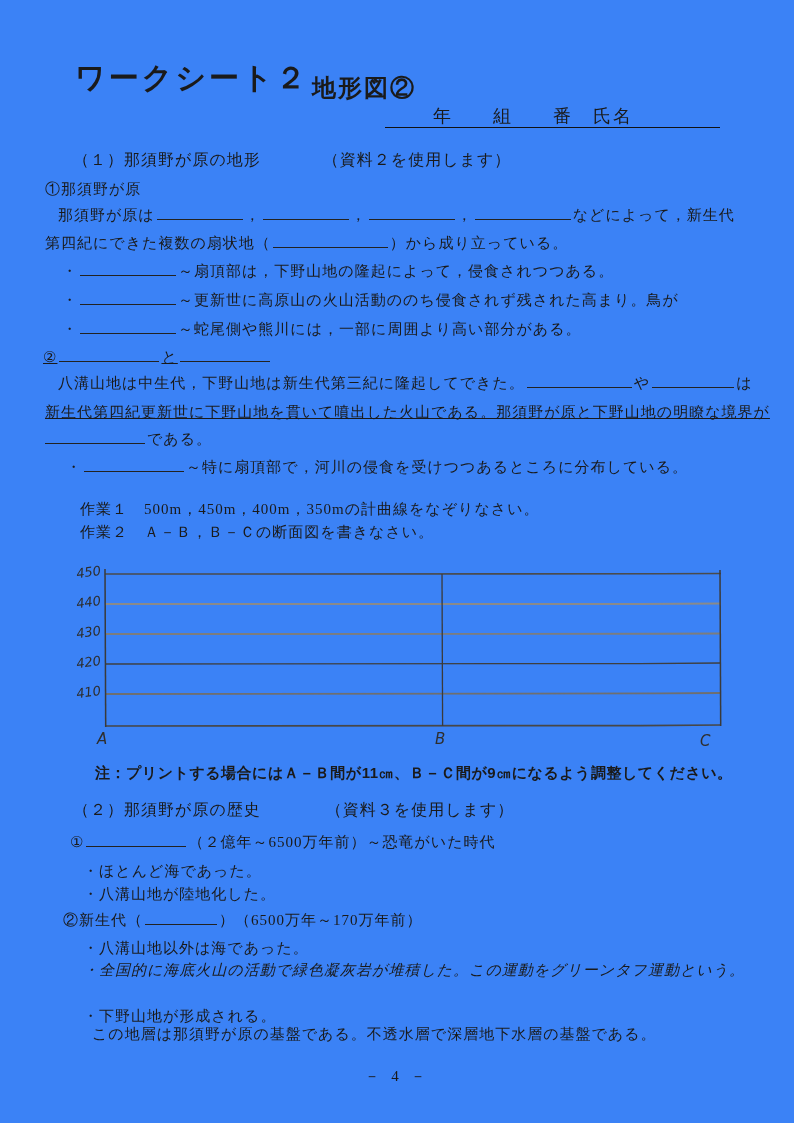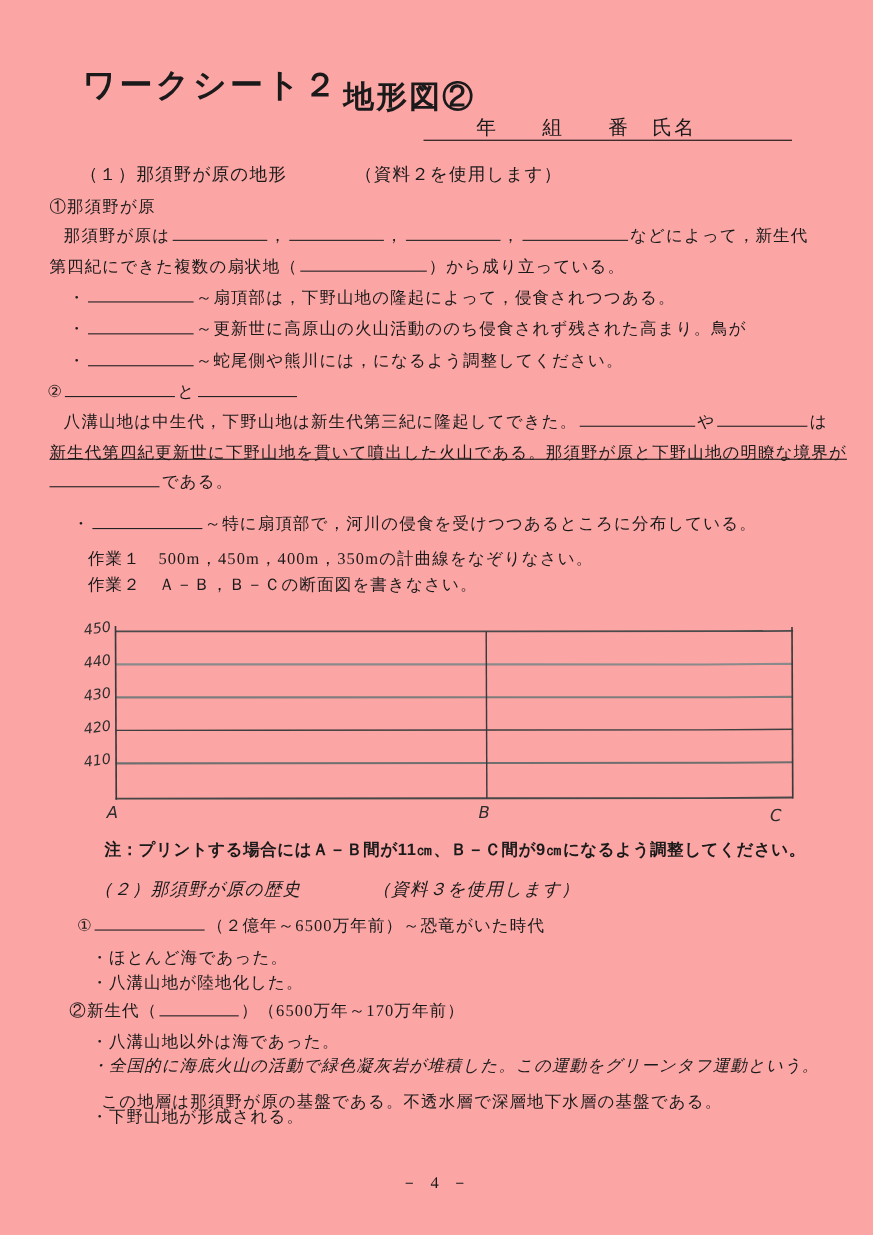--- a/index.html
+++ b/index.html
@@ -1,23 +1,23 @@
 <!DOCTYPE html>
 <html><head>
 <meta charset="utf-8">
 <style>
   html,body { margin:0; padding:0; background:#e8e8e8; }
   .page {
     position:relative; width:794px; height:1123px; margin:0 auto;
-    background:#fca5a5; overflow:hidden; color:#1a1a1a;
+    background:#3b82f6; overflow:hidden; color:#1a1a1a;
     font-family:"Liberation Serif", serif;
   }
   .line { position:absolute; white-space:nowrap; font-size:15px; line-height:20px; letter-spacing:1px; }
   .title-main { font-size:30px; font-weight:bold; letter-spacing:3px; font-family:"Liberation Sans", sans-serif; }
-  .title-sub  { font-size:28px; font-weight:bold; letter-spacing:2px; font-family:"Liberation Sans", sans-serif; }
+  .title-sub  { font-size:24px; font-weight:bold; letter-spacing:2px; font-family:"Liberation Sans", sans-serif; }
   .heading { font-size:16px; }
   .blank {
     display:inline-block; height:13px; border-bottom:1.3px solid #222;
     margin:0 2px; vertical-align:baseline;
   }
   .w72{width:72px}.w82{width:82px}.w86{width:86px}.w90{width:90px}
   .w96{width:96px}.w100{width:100px}.w105{width:105px}.w115{width:115px}
   .name-box { position:absolute; left:385px; top:104px; width:335px; height:23px; border-bottom:1.5px solid #111; }
   .name-box span { margin-left:48px; font-size:18px; letter-spacing:2px; }
   .chart { position:absolute; left:70px; top:558px; width:665px; height:200px; }
@@ -61,36 +61,36 @@
     <span>那須野が原は</span><span class="blank w86"></span><span>，</span><span class="blank w86"></span><span>，</span><span class="blank w86"></span><span>，</span><span class="blank w96"></span><span>などによって，新生代</span>
   </div>
 
   <div class="line" style="left:62px; top:261px;font-family:Liberation Serif, serif;">
     <span>・</span><span class="blank w96"></span><span>～扇頂部は，下野山地の隆起によって，侵食されつつある。</span>
   </div>
   <div class="line" style="left:62px; top:290px;">
     <span>・</span><span class="blank w96"></span><span>～更新世に高原山の火山活動ののち侵食されず残された高まり。鳥が</span>
   </div>
   <div class="line" style="left:62px; top:319px;">
-    <span>・</span><span class="blank w96"></span><span>～蛇尾側や熊川には，になるよう調整してください。</span>
+    <span>・</span><span class="blank w96"></span><span>～蛇尾側や熊川には，一部に周囲より高い部分がある。</span>
   </div>
 
-  <div class="line" style="left:43px; top:347px;">
+  <div class="line" style="left:43px; top:347px;text-decoration:underline;">
     <span>②</span><span class="blank w100"></span><span>と</span><span class="blank w90"></span>
   </div>
 
   <div class="line" style="left:58px; top:374px;font-family:Liberation Mono, monospace;">
     <span>八溝山地は中生代，下野山地は新生代第三紀に隆起してできた。</span><span class="blank w105"></span><span>や</span><span class="blank w82"></span><span>は</span>
   </div>
   <div class="line" style="left:45px; top:402px;text-decoration:underline;">新生代第四紀更新世に下野山地を貫いて噴出した火山である。那須野が原と下野山地の明瞭な境界が</div>
   <div class="line" style="left:45px; top:429px;">
     <span class="blank w100" style="margin-left:0;"></span><span>である。</span>
   </div>
 
-  <div class="line" style="left:66px; top:467px;text-align:center;">
+  <div class="line" style="left:66px; top:457px;text-align:center;">
     <span>・</span><span class="blank w100"></span><span>～特に扇頂部で，河川の侵食を受けつつあるところに分布している。</span>
   </div>
 
   <div class="line" style="left:80px; top:499px;">作業１　500m，450m，400m，350mの計曲線をなぞりなさい。</div>
   <div class="line" style="left:80px; top:522px;">作業２　Ａ－Ｂ，Ｂ－Ｃの断面図を書きなさい。</div>
 
   <div class="chart">
     <svg width="665" height="200" viewBox="0 0 665 200">
       <path d="M35 16 C 180 14.5, 420 17, 651 15.5" stroke="#4b4b4b" stroke-width="1.6" fill="none"></path>
       <path d="M35 46 C 200 44.5, 430 47.5, 651 45.5" stroke="#8a8a8a" stroke-width="1.9" fill="none"></path>
@@ -107,34 +107,34 @@
     <span class="ytick" style="top:67px;">430</span>
     <span class="ytick" style="top:97px;">420</span>
     <span class="ytick" style="top:127px;">410</span>
     <span class="xlab" style="left:27px;  top:172px;">A</span>
     <span class="xlab" style="left:365px; top:172px;">B</span>
     <span class="xlab" style="left:630px; top:174px;">C</span>
   </div>
 
   <div class="line note" style="left:95px; top:763px;">注：プリントする場合にはＡ－Ｂ間が11㎝、Ｂ－Ｃ間が9㎝になるよう調整してください。</div>
 
-  <div class="line heading" style="left:86px; top:800px;font-style:italic;">
+  <div class="line heading" style="left:73px; top:800px;">
     <span>（２）那須野が原の歴史</span>
     <span style="margin-left:60px;">（資料３を使用します）</span>
   </div>
 
   <div class="line" style="left:70px; top:832px;">
     <span>①</span><span class="blank w100"></span><span>（２億年～6500万年前）～恐竜がいた時代</span>
   </div>
   <div class="line" style="left:83px; top:861px;">・ほとんど海であった。</div>
   <div class="line" style="left:83px; top:884px;">・八溝山地が陸地化した。</div>
 
   <div class="line" style="left:63px; top:910px;text-align:center;">
     <span>②新生代（</span><span class="blank w72"></span><span>）（6500万年～170万年前）</span>
   </div>
   <div class="line" style="left:83px; top:938px;">・八溝山地以外は海であった。</div>
   <div class="line" style="left:83px; top:960px;font-style:italic;">・全国的に海底火山の活動で緑色凝灰岩が堆積した。この運動をグリーンタフ運動という。</div>
-  <div class="line" style="left:92px; top:993px;font-family:Liberation Mono, monospace;">この地層は那須野が原の基盤である。不透水層で深層地下水層の基盤である。</div>
+  <div class="line" style="left:92px; top:1024px;">この地層は那須野が原の基盤である。不透水層で深層地下水層の基盤である。</div>
   <div class="line" style="left:83px; top:1006px;">・下野山地が形成される。</div>
 
   <div class="line footer" style="left:0px; top:1066px;">－ 4 －</div>
 
 </div>
 
 </body></html>

